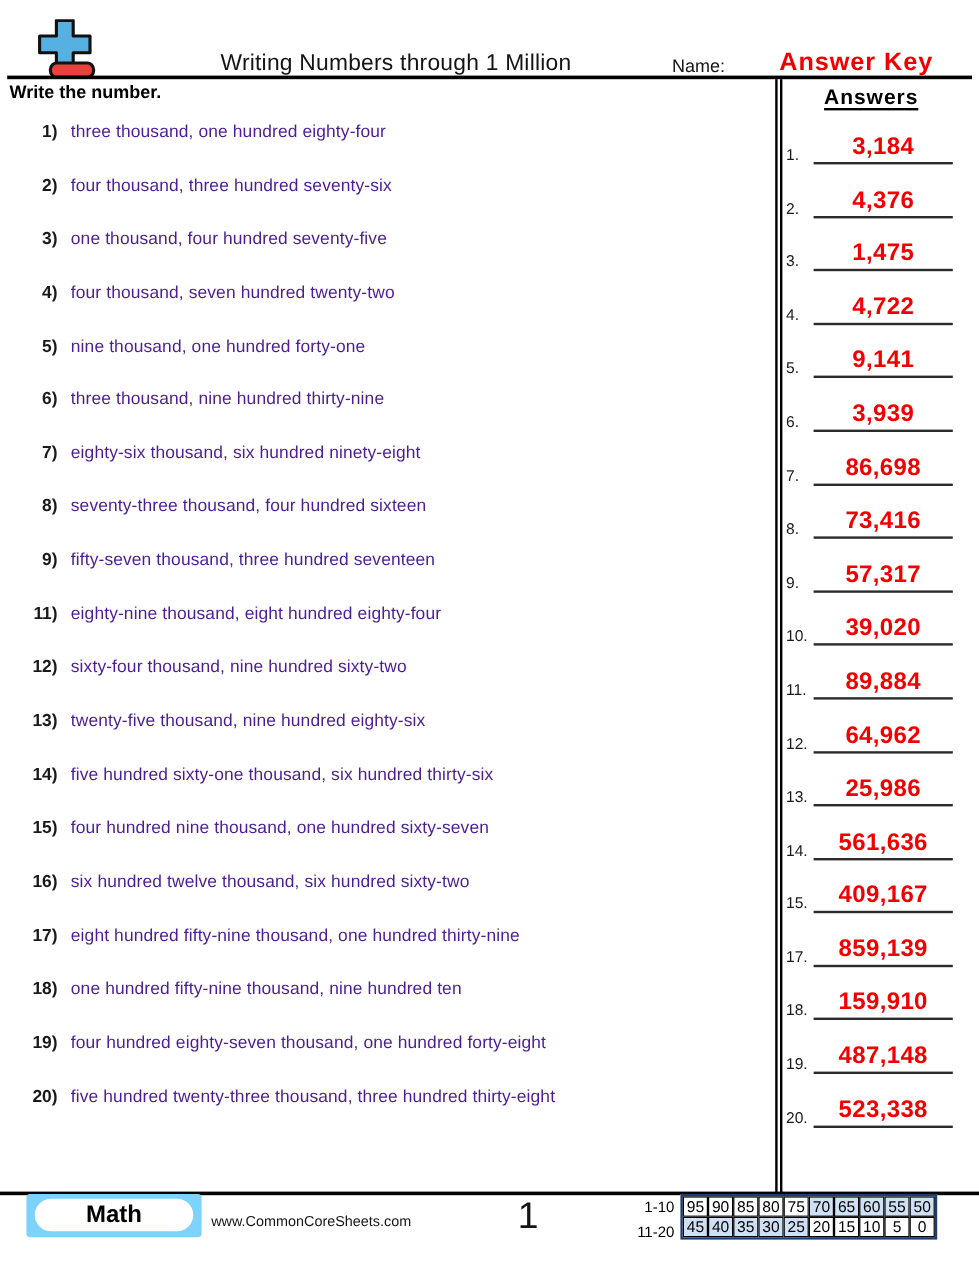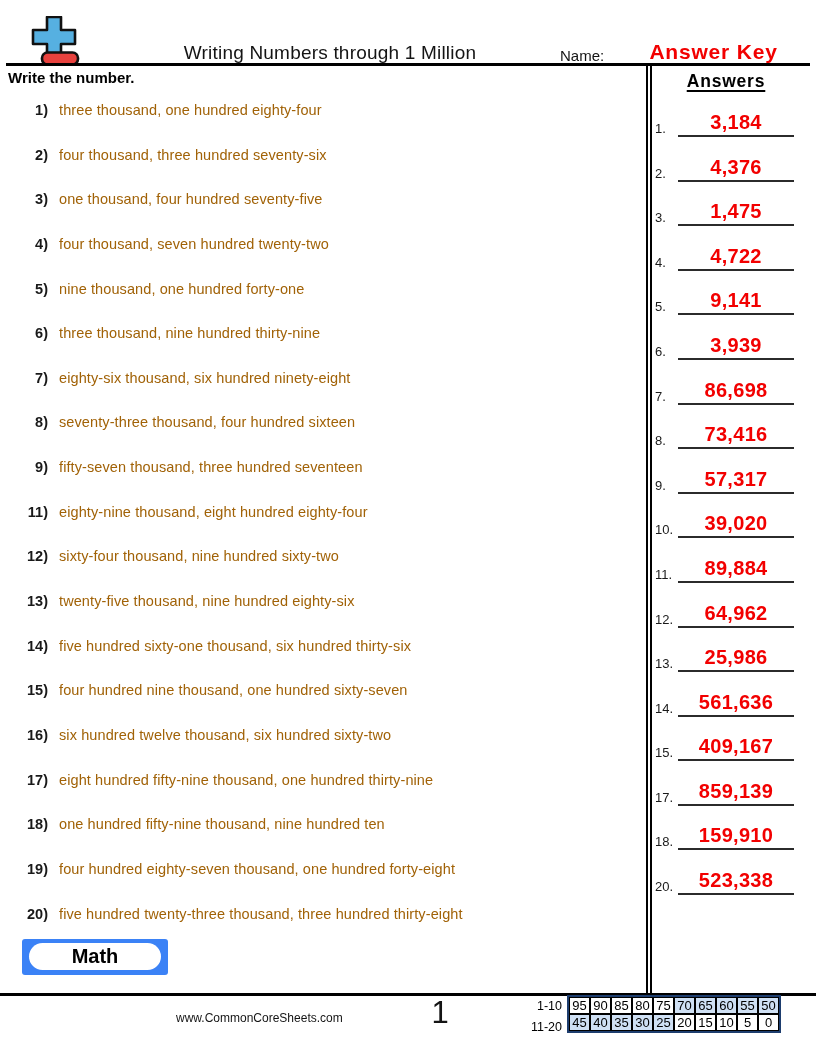--- a/index.html
+++ b/index.html
@@ -26,37 +26,37 @@
   
   .divider {
     position:absolute; left:646px; top:66px; height:929px; width:6px;
     border-left:2px solid #000; border-right:2px solid #000;
   }
 
   
   .questions { position:absolute; left:8px; top:94px; width:635px; }
   .q-row { height:44.65px; display:flex; align-items:flex-start; padding-top:8px; }
   .q-num { width:40px; text-align:right; font-weight:bold; font-size:14.5px; flex:none; color:#191919; }
-  .q-text { margin-left:11px; font-size:14.5px; color:#a16207; letter-spacing:.1px; }
+  .q-text { margin-left:11px; font-size:14.5px; color:#4c1d95; letter-spacing:.1px; }
 
   
   .answers-heading {
     position:absolute; left:652px; top:71px; width:148px; text-align:center;
     font-size:17.5px; font-weight:bold; letter-spacing:.8px; color:#000;
     text-decoration:underline; text-underline-offset:3px; text-decoration-thickness:2px;
   }
   .answers { position:absolute; left:650px; top:92.4px; width:152px; }
   .a-row { height:44.6px; display:flex; align-items:flex-end; }
   .a-num { flex:none; width:28px; padding-left:5px; font-size:13px; color:#1a1a1a; padding-bottom:1px; }
   .a-line { flex:1; margin-right:8px; border-bottom:2px solid #2b2b2b; text-align:center; }
   .a-val { display:inline-block; font-size:20px; font-weight:bold; color:#f20000; padding-bottom:1px; letter-spacing:.3px; }
 
   
   .footer-rule { position:absolute; left:0; right:0; top:993px; height:2.5px; background:#000; }
-  .math-badge { position:absolute; left:22px; top:939px; width:146px; height:36px; background:#3b82f6; border-radius:3px; }
+  .math-badge { position:absolute; left:22px; top:995px; width:146px; height:36px; background:#7dd3fc; border-radius:3px; }
   .math-pill {
     position:absolute; left:7px; right:7px; top:4px; bottom:5px; background:#fff;
     border-radius:16px; display:flex; align-items:center; justify-content:center;
   }
   .math-pill span { font-size:20px; font-weight:bold; color:#000; }
   .website { position:absolute; left:176px; top:1011px; font-size:12px; color:#141414; }
   .page-num { position:absolute; left:418px; top:995px; width:44px; text-align:center; font-size:31px; color:#141414; }
 
   .score-labels { position:absolute; left:498px; top:996px; width:64px; text-align:right; font-size:12.5px; color:#000; }
   .score-labels div { height:21px; line-height:21px; }
@@ -305,20 +305,26 @@
         </span>
       </div>
 
       <div class="a-row">
         <span class="a-num">18.</span>
         <span class="a-line">
           <span class="a-val">159,910</span>
         </span>
       </div>
 
+      <div class="a-row">
+        <span class="a-num">19.</span>
+        <span class="a-line">
+          <span class="a-val">487,148</span>
+        </span>
+      </div>
 
       <div class="a-row">
         <span class="a-num">20.</span>
         <span class="a-line">
           <span class="a-val">523,338</span>
         </span>
       </div>
     </div>
 
   <div class="footer-rule"></div>

